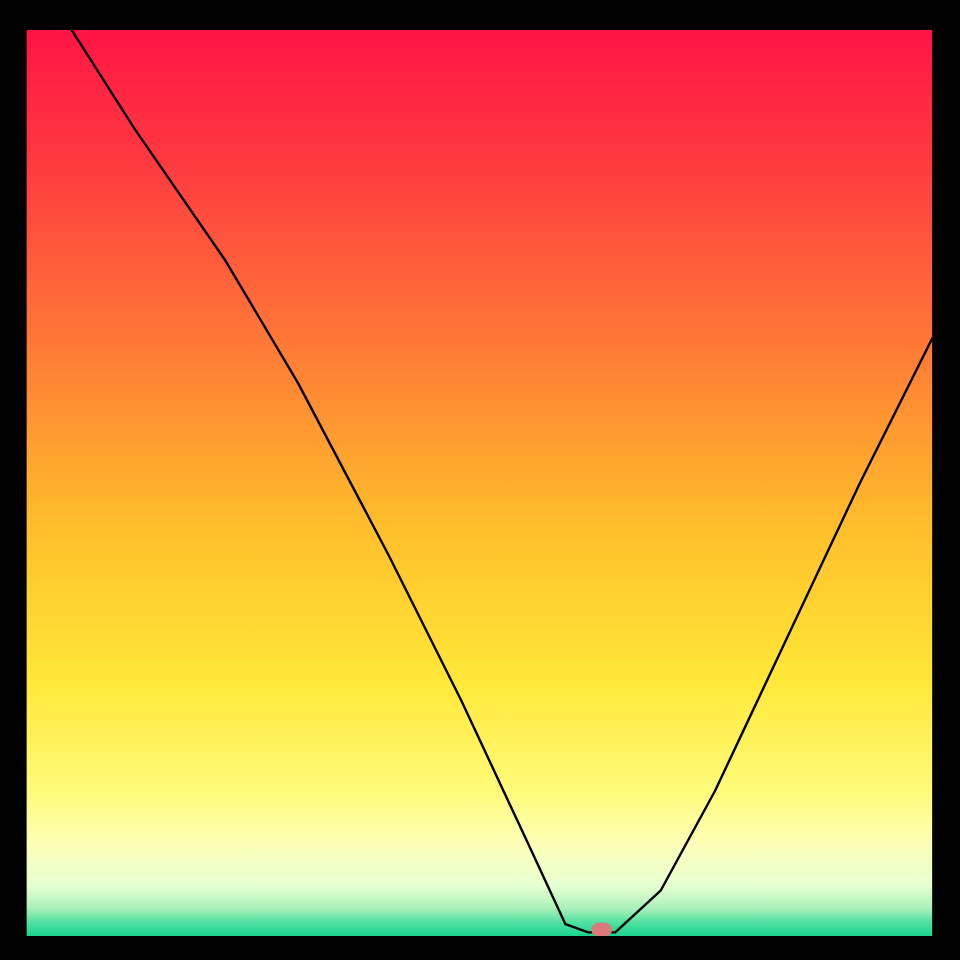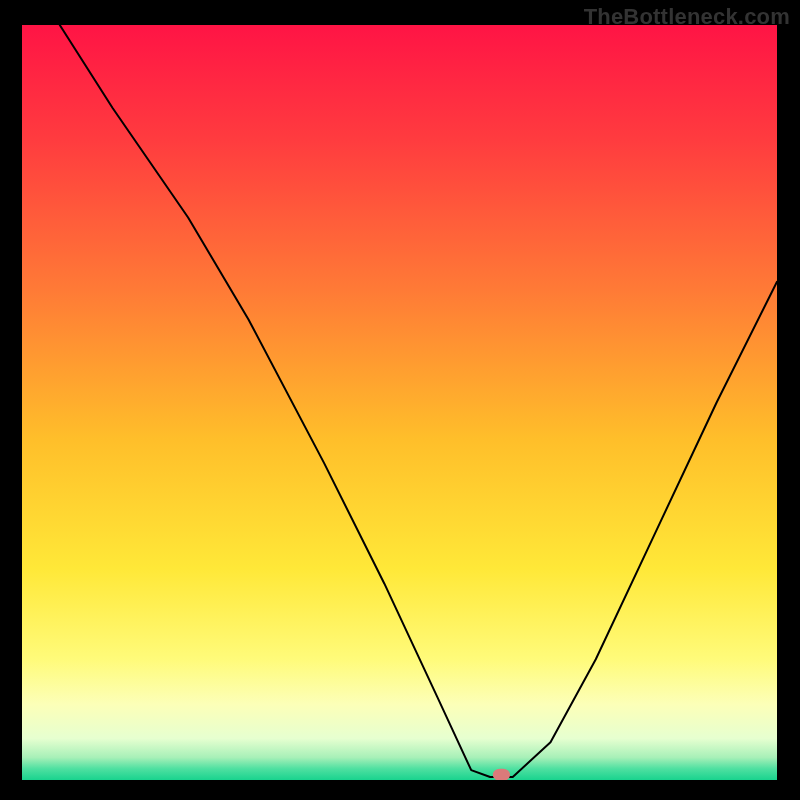--- a/index.html
+++ b/index.html
@@ -50,21 +50,20 @@
   }
   .marker {
     fill: #db7a7a;
     stroke: none;
   }
 </style>
 </head>
 <body>
 <div class="stage">
 
-  <div class="watermark">TheBottleneck.com</div>
 
   <div class="plot-wrap">
     <svg class="plot" id="plot-svg" viewBox="0 0 755 755" preserveAspectRatio="none">
       <defs>
 
         <linearGradient id="bg-grad" x1="0" y1="0" x2="0" y2="1">
             <stop offset="0%" stop-color="#ff1445"></stop>
             <stop offset="15%" stop-color="#ff3b3f"></stop>
             <stop offset="35%" stop-color="#ff7a36"></stop>
             <stop offset="55.00000000000001%" stop-color="#ffbf2a"></stop>

